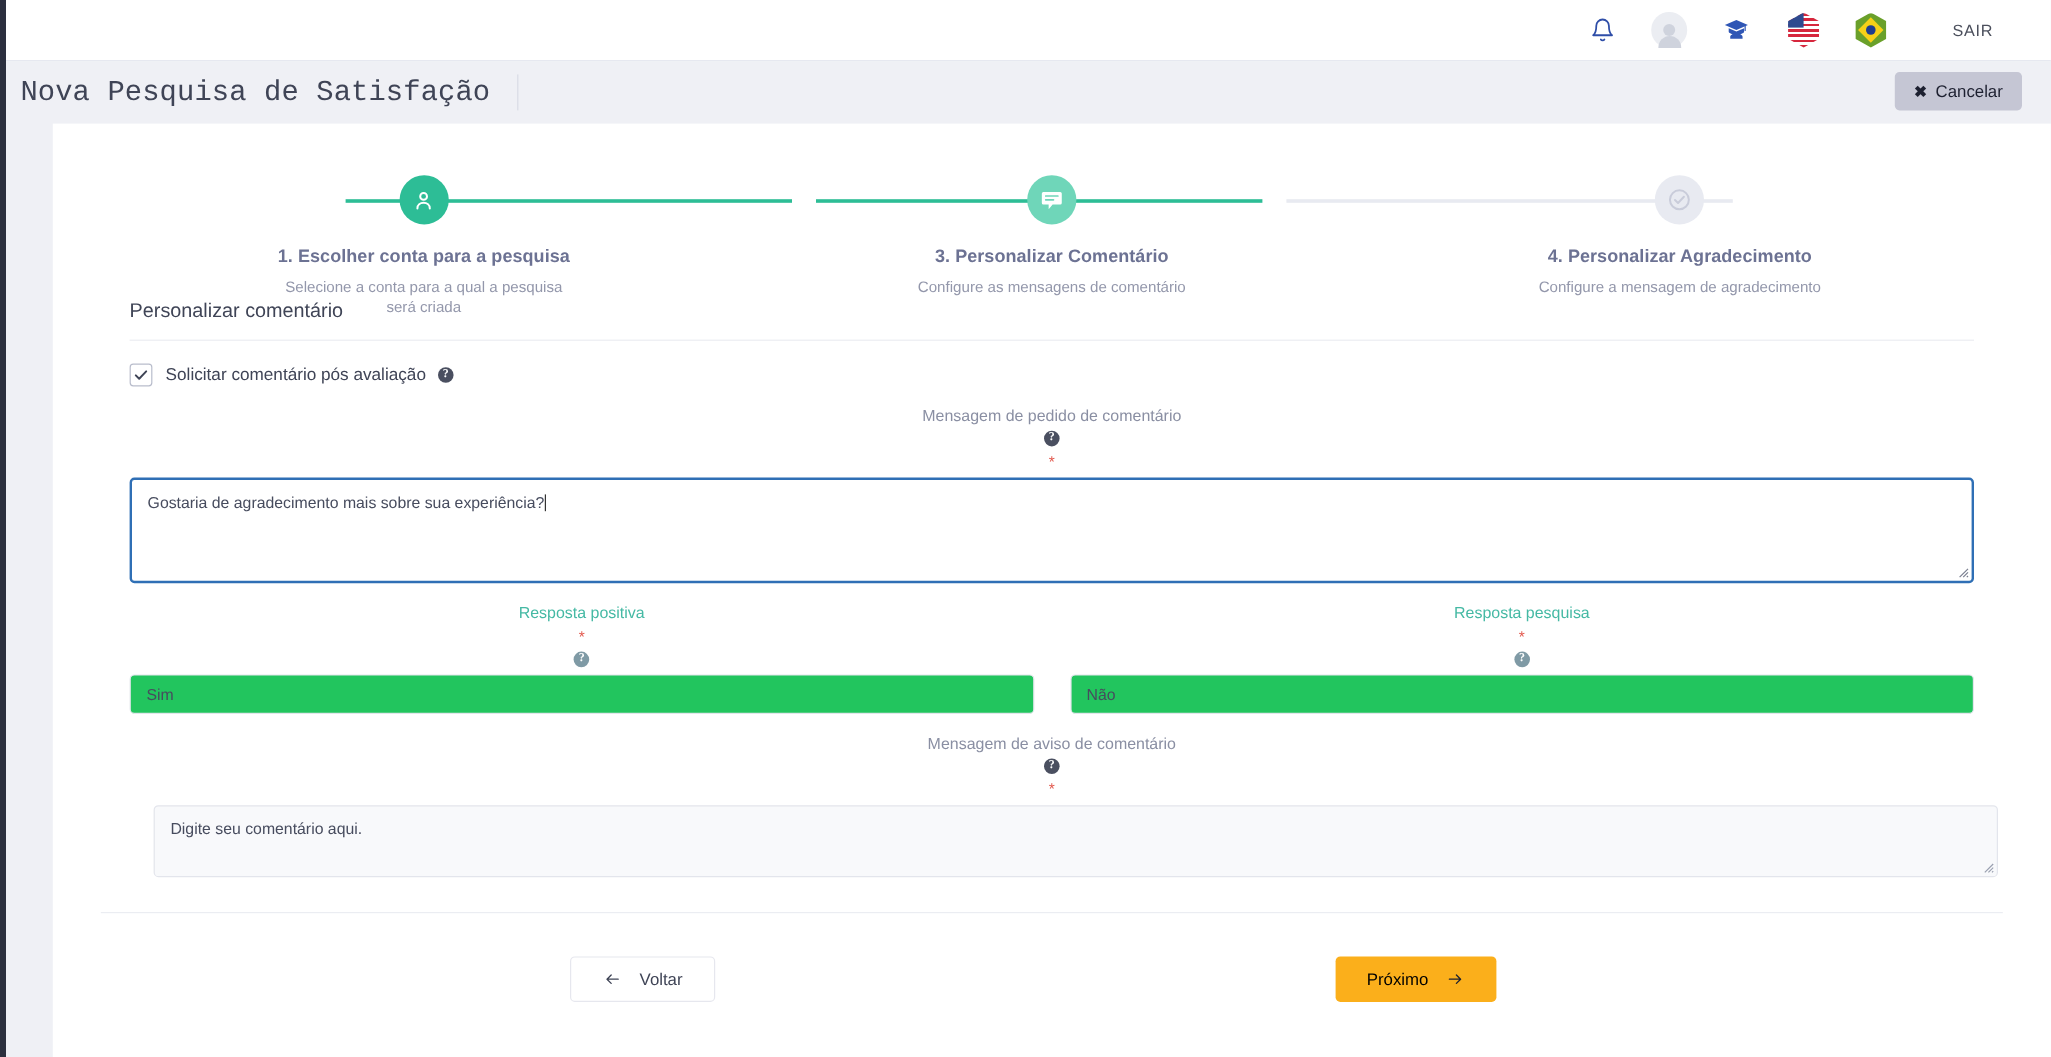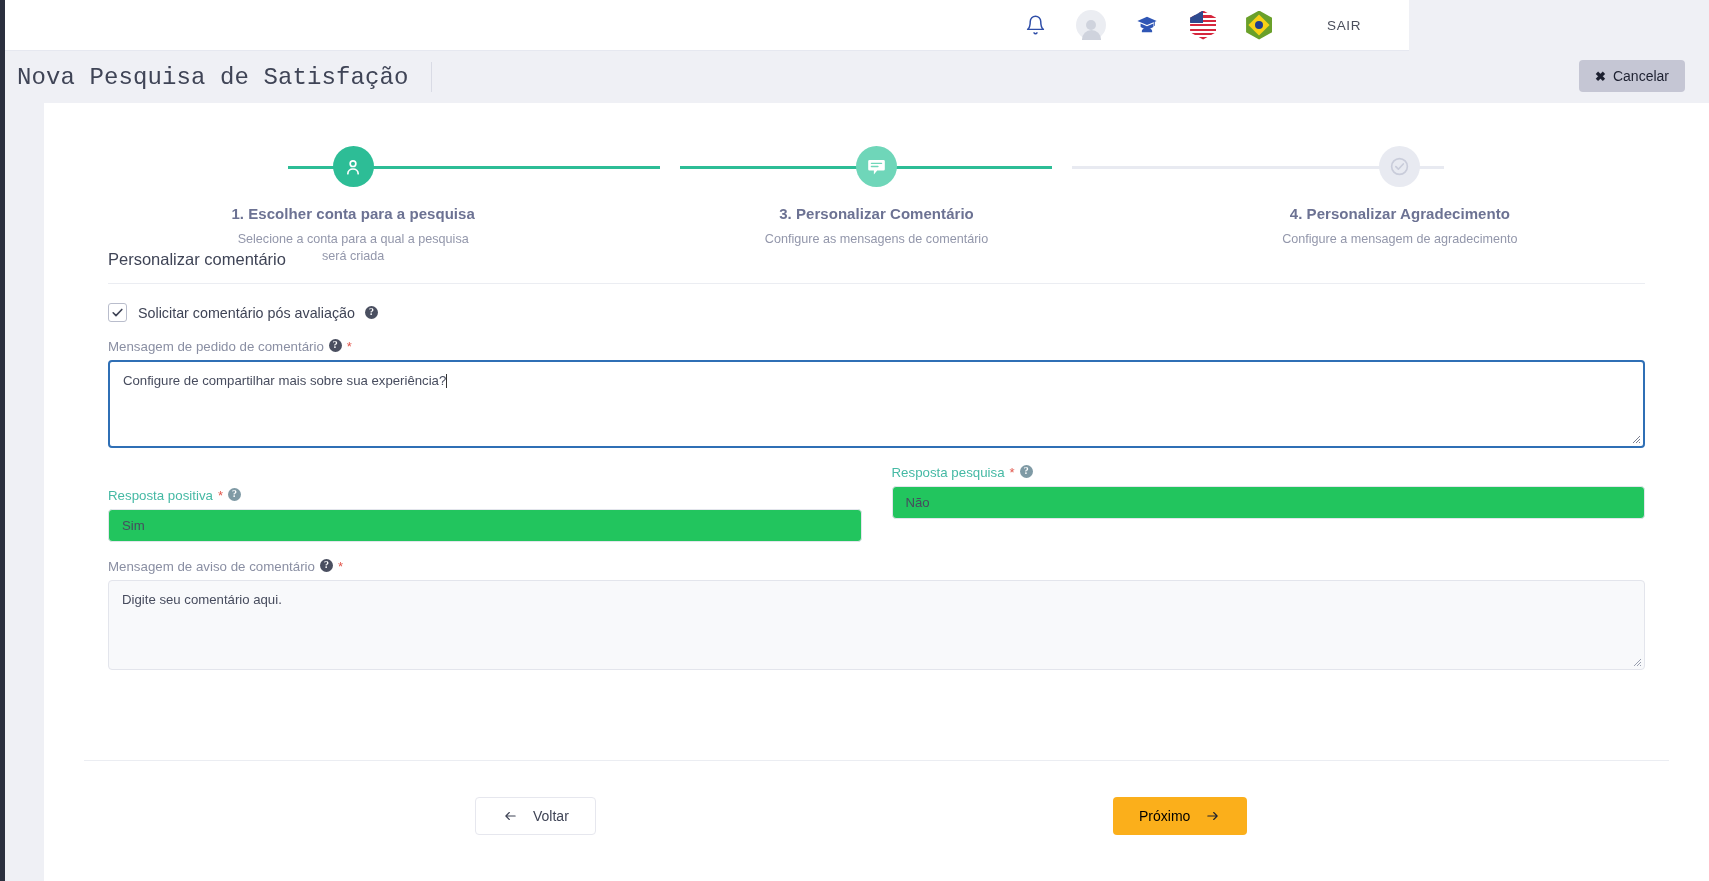--- a/index.html
+++ b/index.html
@@ -17,21 +17,21 @@
   .rail {
     position: absolute; left: 0; top: 0;
     width: 5px; height: 881px;
     background: #2b2f3e;
     z-index: 30;
   }
 
   
   .topbar {
     position: absolute; left: 5px; top: 0;
-    width: 1404px; height: 51px;
+    width: 1704px; height: 51px;
     background: #ffffff;
     display: flex; align-items: center;
     justify-content: flex-end;
     border-bottom: 1px solid #e6e8f0;
   }
   .topbar-icons {
     display: flex; align-items: center; gap: 0px;
     padding-right: 22px;
   }
   .ticon {
@@ -197,24 +197,25 @@
     background: #4a4f60; color: #fff;
     font-size: 10px; font-weight: 700; line-height: 1;
     cursor: pointer; font-family: "Liberation Serif", serif;
     padding-bottom: 1px;
   }
   .help.teal { background: #7f9aa5; }
 
   .field { margin-top: 17px; }
   .field-label {
     font-size: 13.3px; color: #8a8fa3;
-    display: flex; gap: 5px;
+    display: flex; align-items: center; gap: 5px;
     margin-bottom: 6px;
-  }
-  .field-label.pos { color: #45b9a4; margin-top: 23px; }
+    flex-direction: column;
+  }
+  .field-label.pos { color: #45b9a4; }
   .field-label.neg { color: #45b9a4; }
   .req { color: #e2574c; font-size: 13px; }
 
   .two-col {
     display: flex; gap: 30px; margin-top: 17px;
   }
   .two-col > div { flex: 1 1 0; }
 
   
   .caret {
@@ -233,27 +234,27 @@
     overflow: hidden;
     cursor: text;
   }
   .ta-fake .grip, .ta-grip {
     position: absolute; right: 2px; bottom: 2px;
     width: 12px; height: 12px;
     pointer-events: none;
   }
   .ta-static {
     position: relative;
-    width: 100%; height: 90px;
+    width: 100%; height: 60px;
     background: #f8f9fb;
     border: 1px solid #e3e5ec;
     border-radius: 4px;
     padding: 11px 13px;
     font-size: 13.2px; color: #474c5e;
-    overflow: hidden; cursor: text;
+    overflow: hidden; cursor: text; margin-left: 20px;
   }
   .inp-static {
     position: relative;
     width: 100%; height: 33px;
     background: #22c55e;
     border: 1px solid #e3e5ec;
     border-radius: 4px;
     padding: 8px 13px;
     font-size: 13.2px; color: #474c5e;
     cursor: text;
@@ -417,21 +418,21 @@
       </div>
     </div>
 
     <div class="field">
       <div class="field-label">
         <span>Mensagem de pedido de comentário</span>
         <span class="help">?</span>
         <span class="req">*</span>
       </div>
       <div class="ta-fake">
-        <span>Configure de compartilhar mais sobre sua experiência?</span><span class="caret"></span>
+        <span>Gostaria de agradecimento mais sobre sua experiência?</span><span class="caret"></span>
         <svg class="ta-grip" viewBox="0 0 12 12">
           <path d="M11 4L4 11M11 7L7 11M11 10L10 11" stroke="#7a7f90" stroke-width="1"></path>
         </svg>
       </div>
     </div>
 
     <div class="two-col">
       <div>
         <div class="field-label pos">
           <span>Resposta positiva</span>

